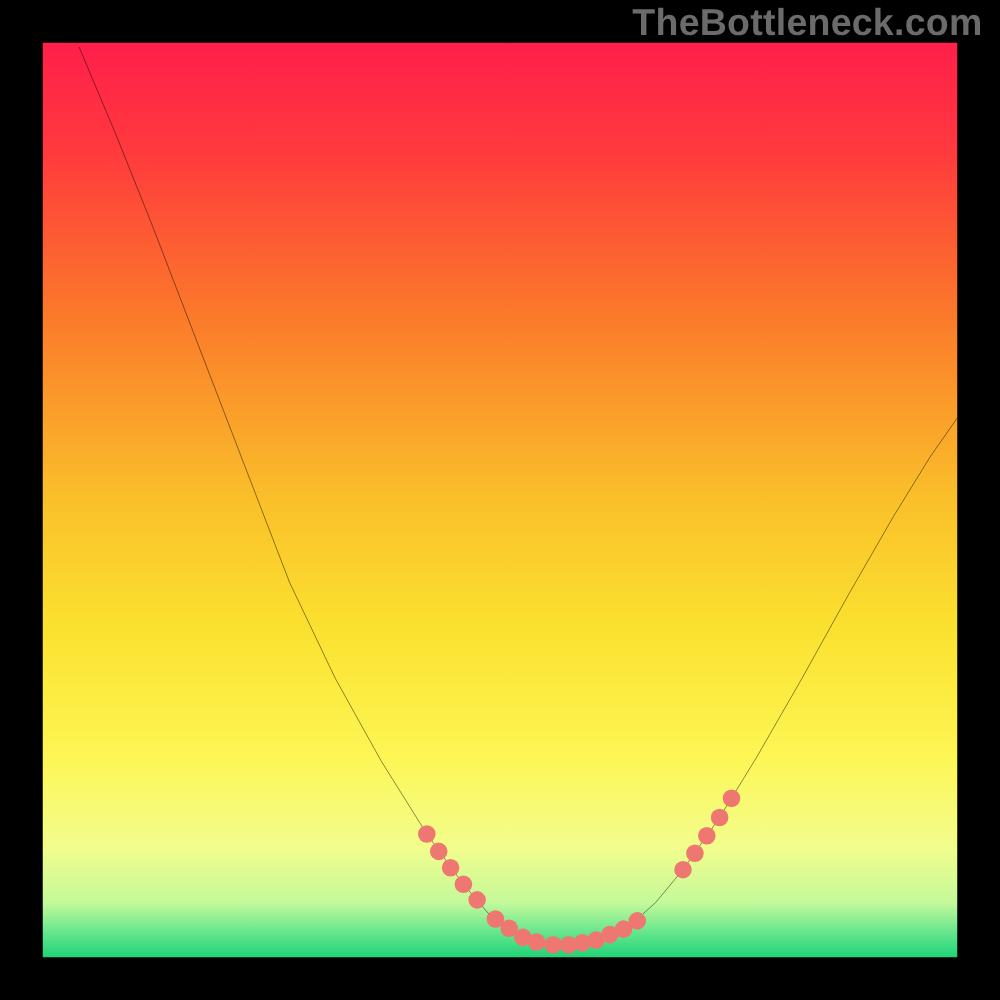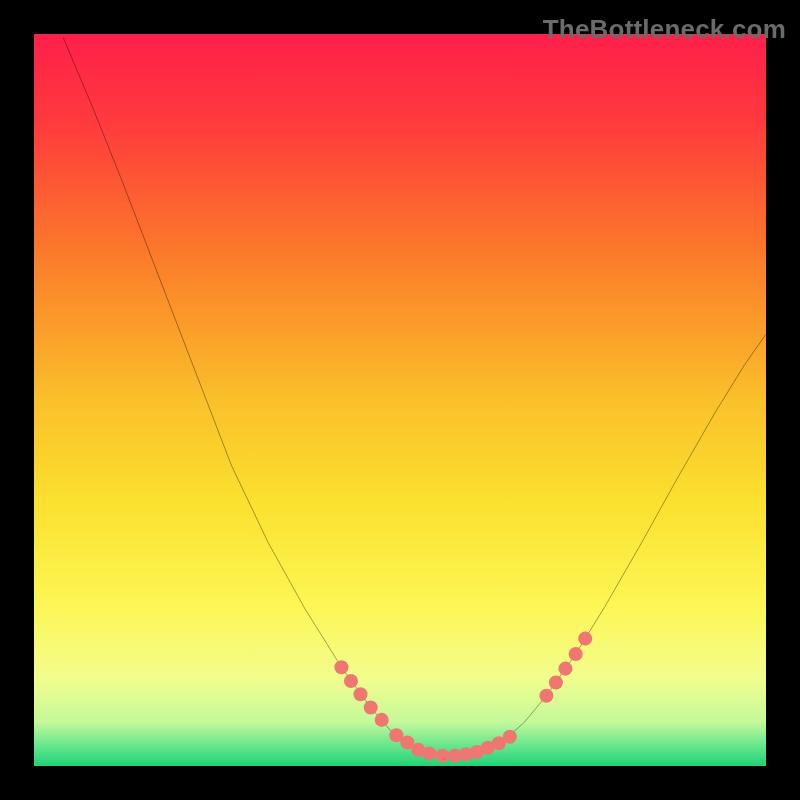--- a/index.html
+++ b/index.html
@@ -12,24 +12,24 @@
     font-family: Arial, Helvetica, sans-serif;
   }
   .frame {
     position: relative;
     width: 800px;
     height: 800px;
     background: #000;
   }
   .watermark {
     position: absolute;
-    top: 14px;
+    top: 2px;
     right: 14px;
     color: #6b6b6b;
-    font-size: 26px;
+    font-size: 30px;
     font-weight: 600;
     z-index: 10;
     letter-spacing: 0.2px;
   }
   svg.plot {
     position: absolute;
     left: 34px;
     top: 34px;
     width: 732px;
     height: 732px;

